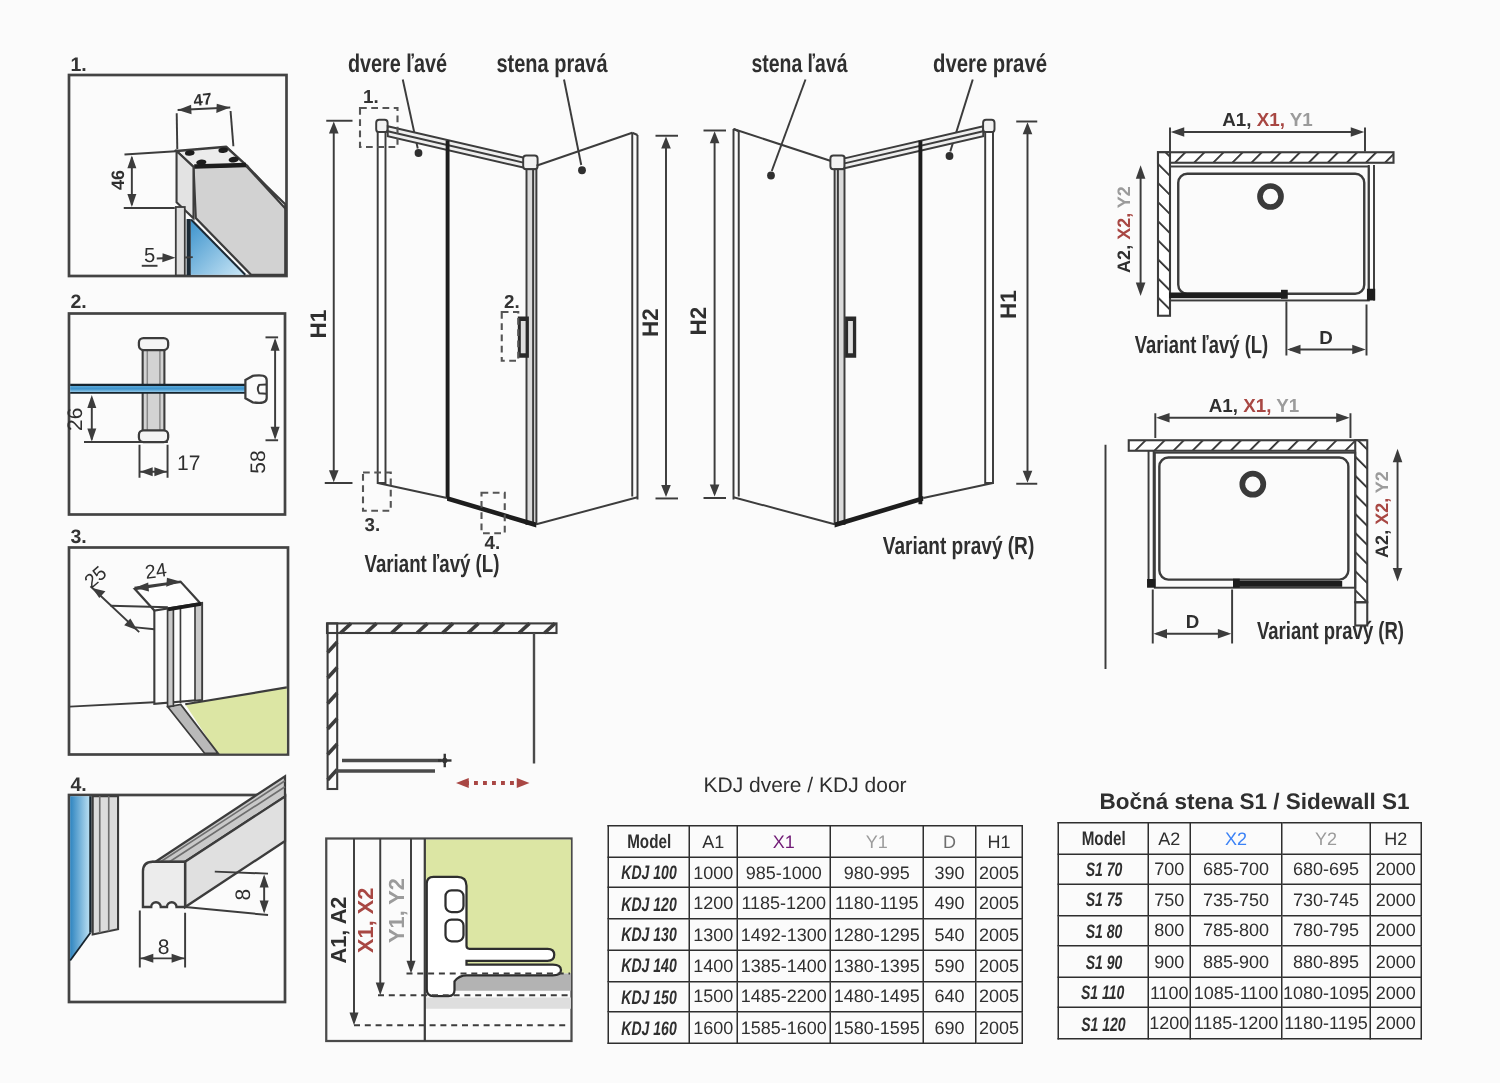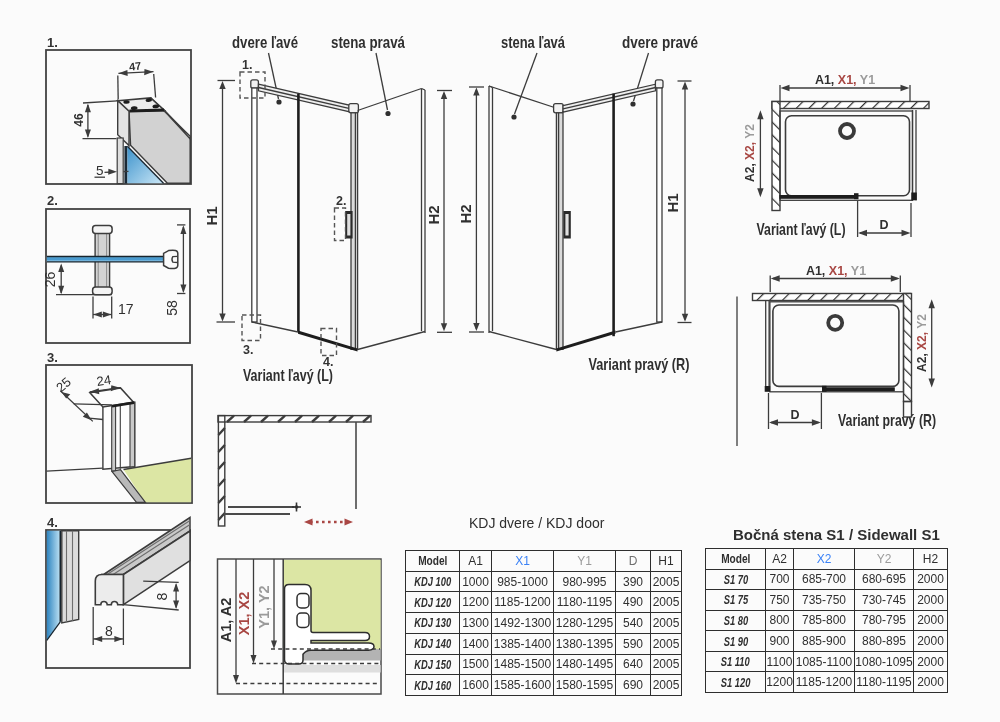--- a/index.html
+++ b/index.html
@@ -465,21 +465,21 @@
       <col style="width:32px">
       <col style="width:62px">
       <col style="width:62px">
       <col style="width:35px">
       <col style="width:31px">
     </colgroup>
   <tbody>
       <tr style="font-weight:bold;">
         <td><span class="mh">Model</span></td>
         <td style="font-weight:normal">A1</td>
-        <td style="font-weight:normal;color:#3b82f6">X1</td>
+        <td style="font-weight:normal;color:#701a75">X1</td>
         <td style="font-weight:normal;color:#9b9b9b">Y1</td>
         <td style="font-weight:normal;color:#6e6e6e">D</td>
         <td style="font-weight:normal">H1</td>
       </tr>
   <tr>
         <td class="mod"><span>KDJ 100</span></td>
         <td>1000</td>
         <td>985-1000</td>
         <td>980-995</td>
         <td>390</td>
@@ -505,21 +505,21 @@
         <td class="mod"><span>KDJ 140</span></td>
         <td>1400</td>
         <td>1385-1400</td>
         <td>1380-1395</td>
         <td>590</td>
         <td>2005</td>
       </tr>
   <tr>
         <td class="mod"><span>KDJ 150</span></td>
         <td>1500</td>
-        <td>1485-1500</td>
+        <td>1485-2200</td>
         <td>1480-1495</td>
         <td>640</td>
         <td>2005</td>
       </tr>
   <tr>
         <td class="mod"><span>KDJ 160</span></td>
         <td>1600</td>
         <td>1585-1600</td>
         <td>1580-1595</td>
         <td>690</td>

